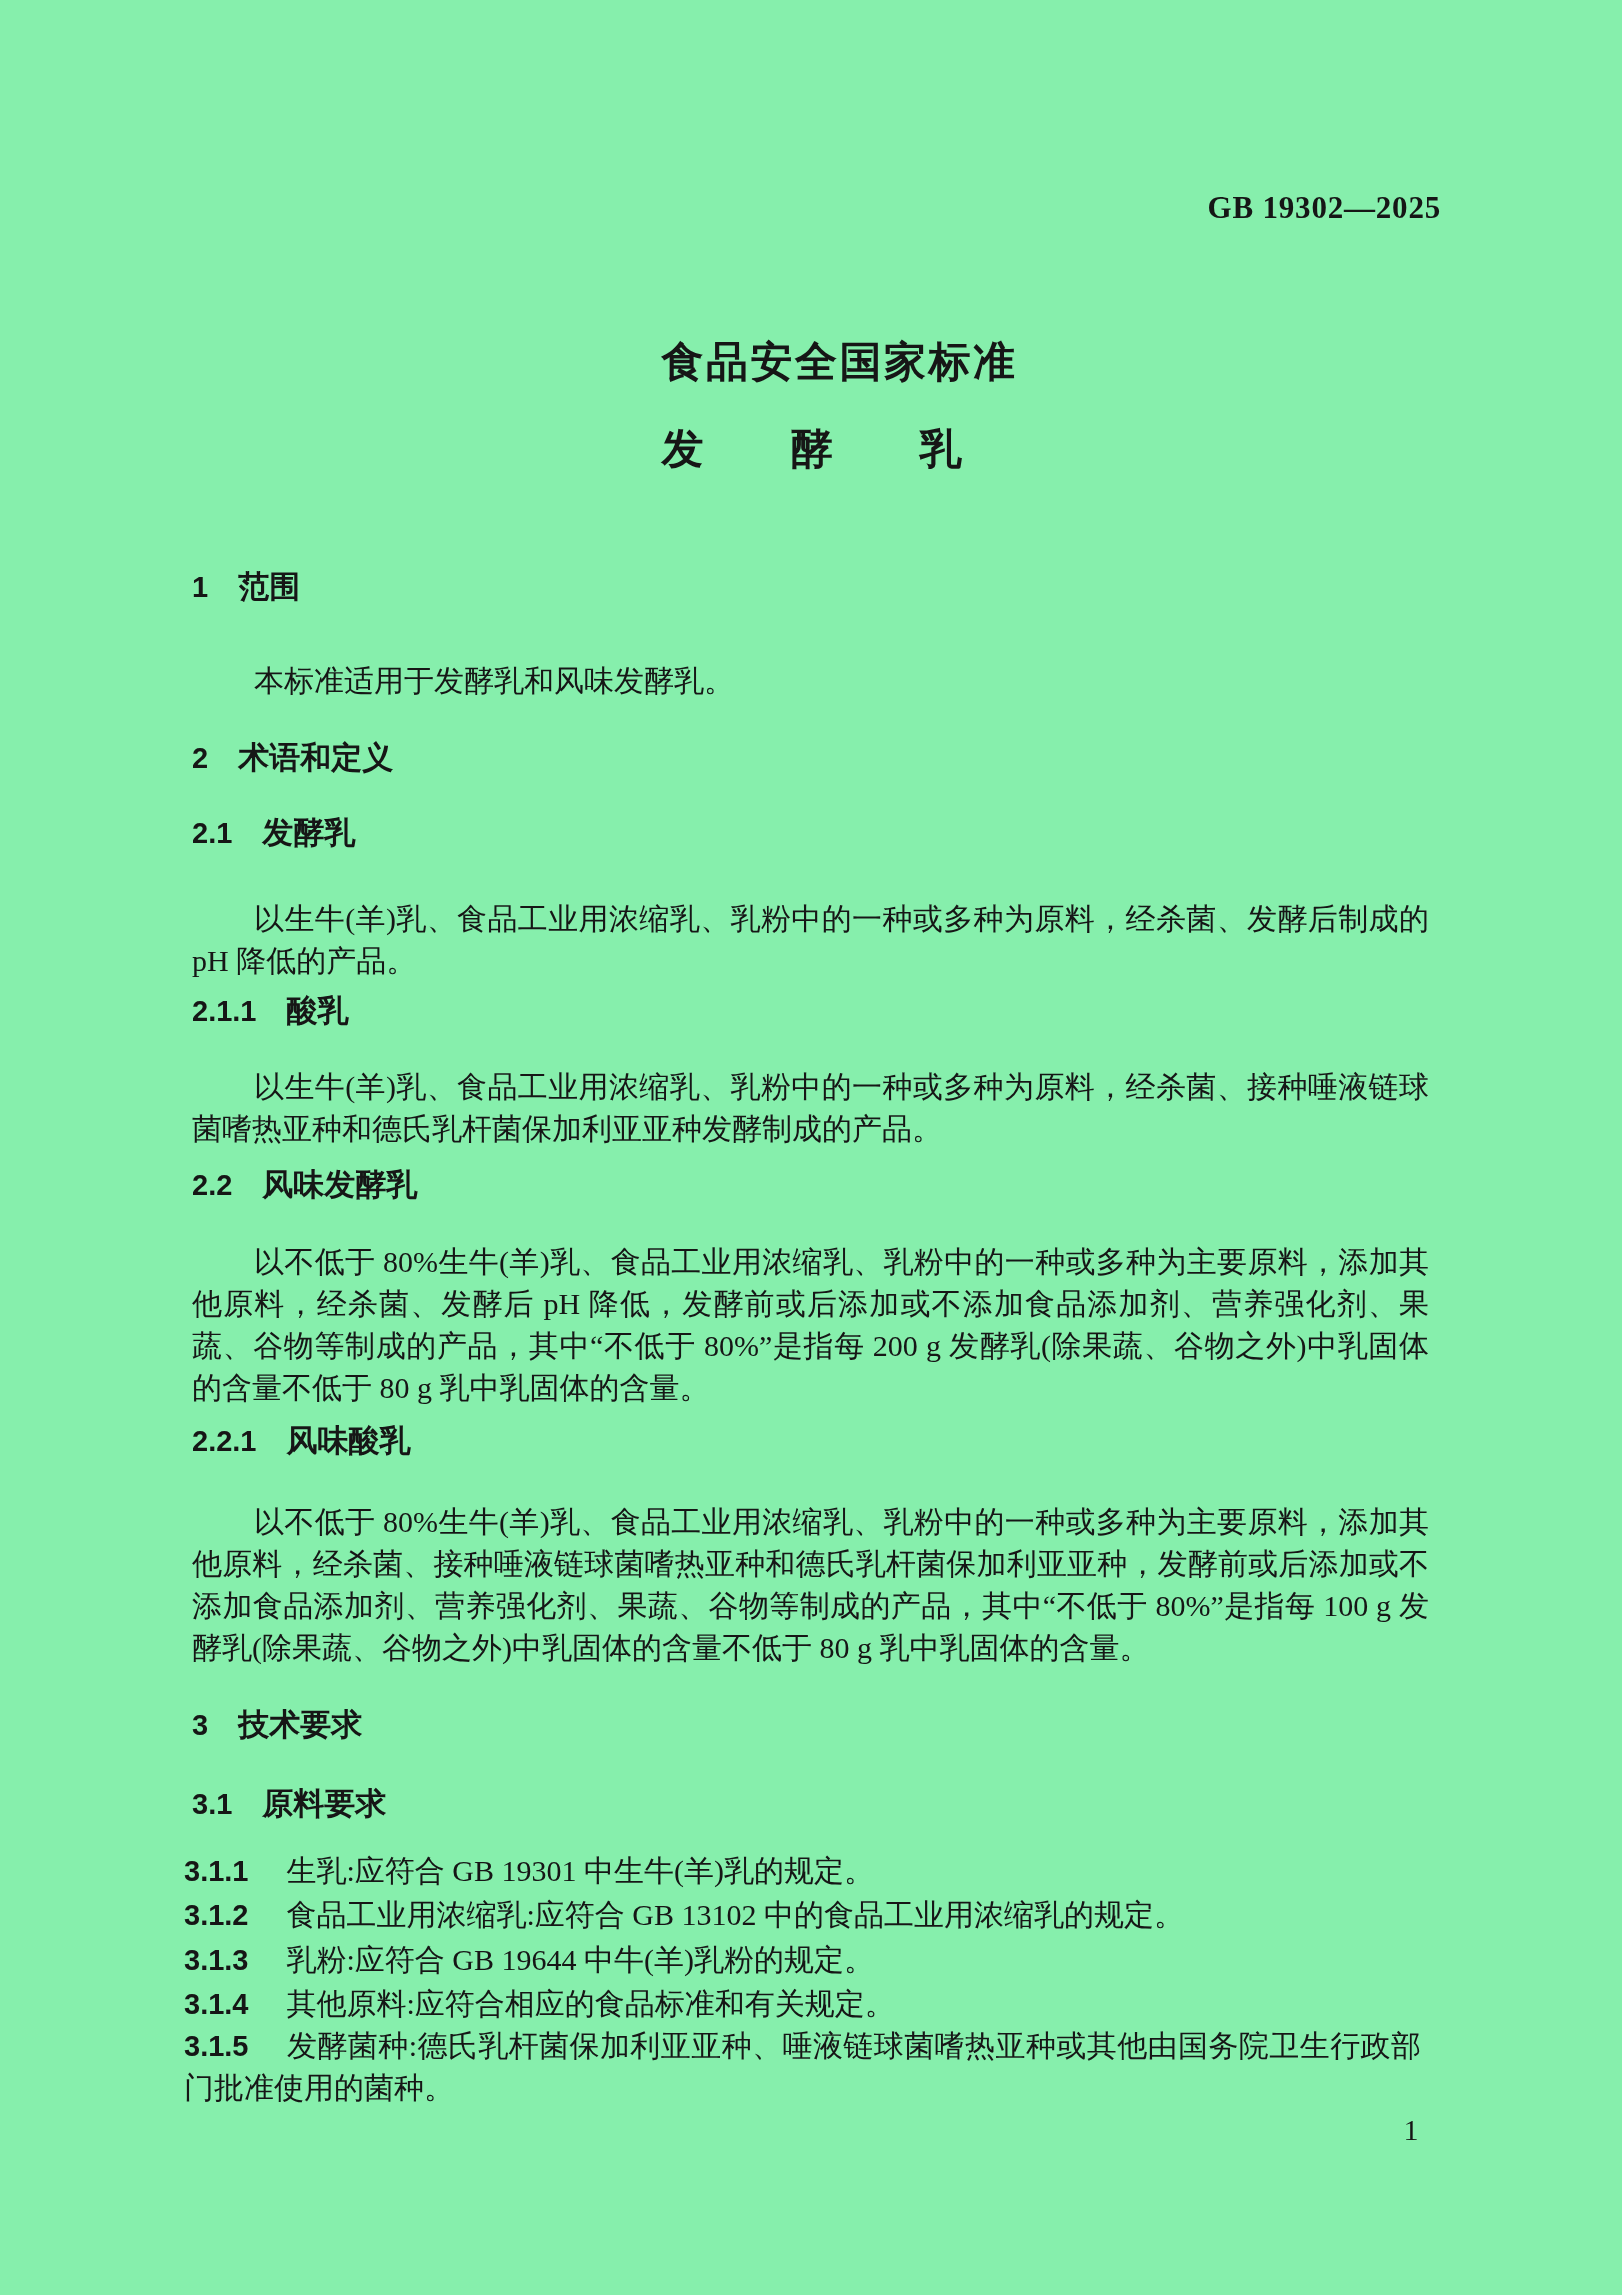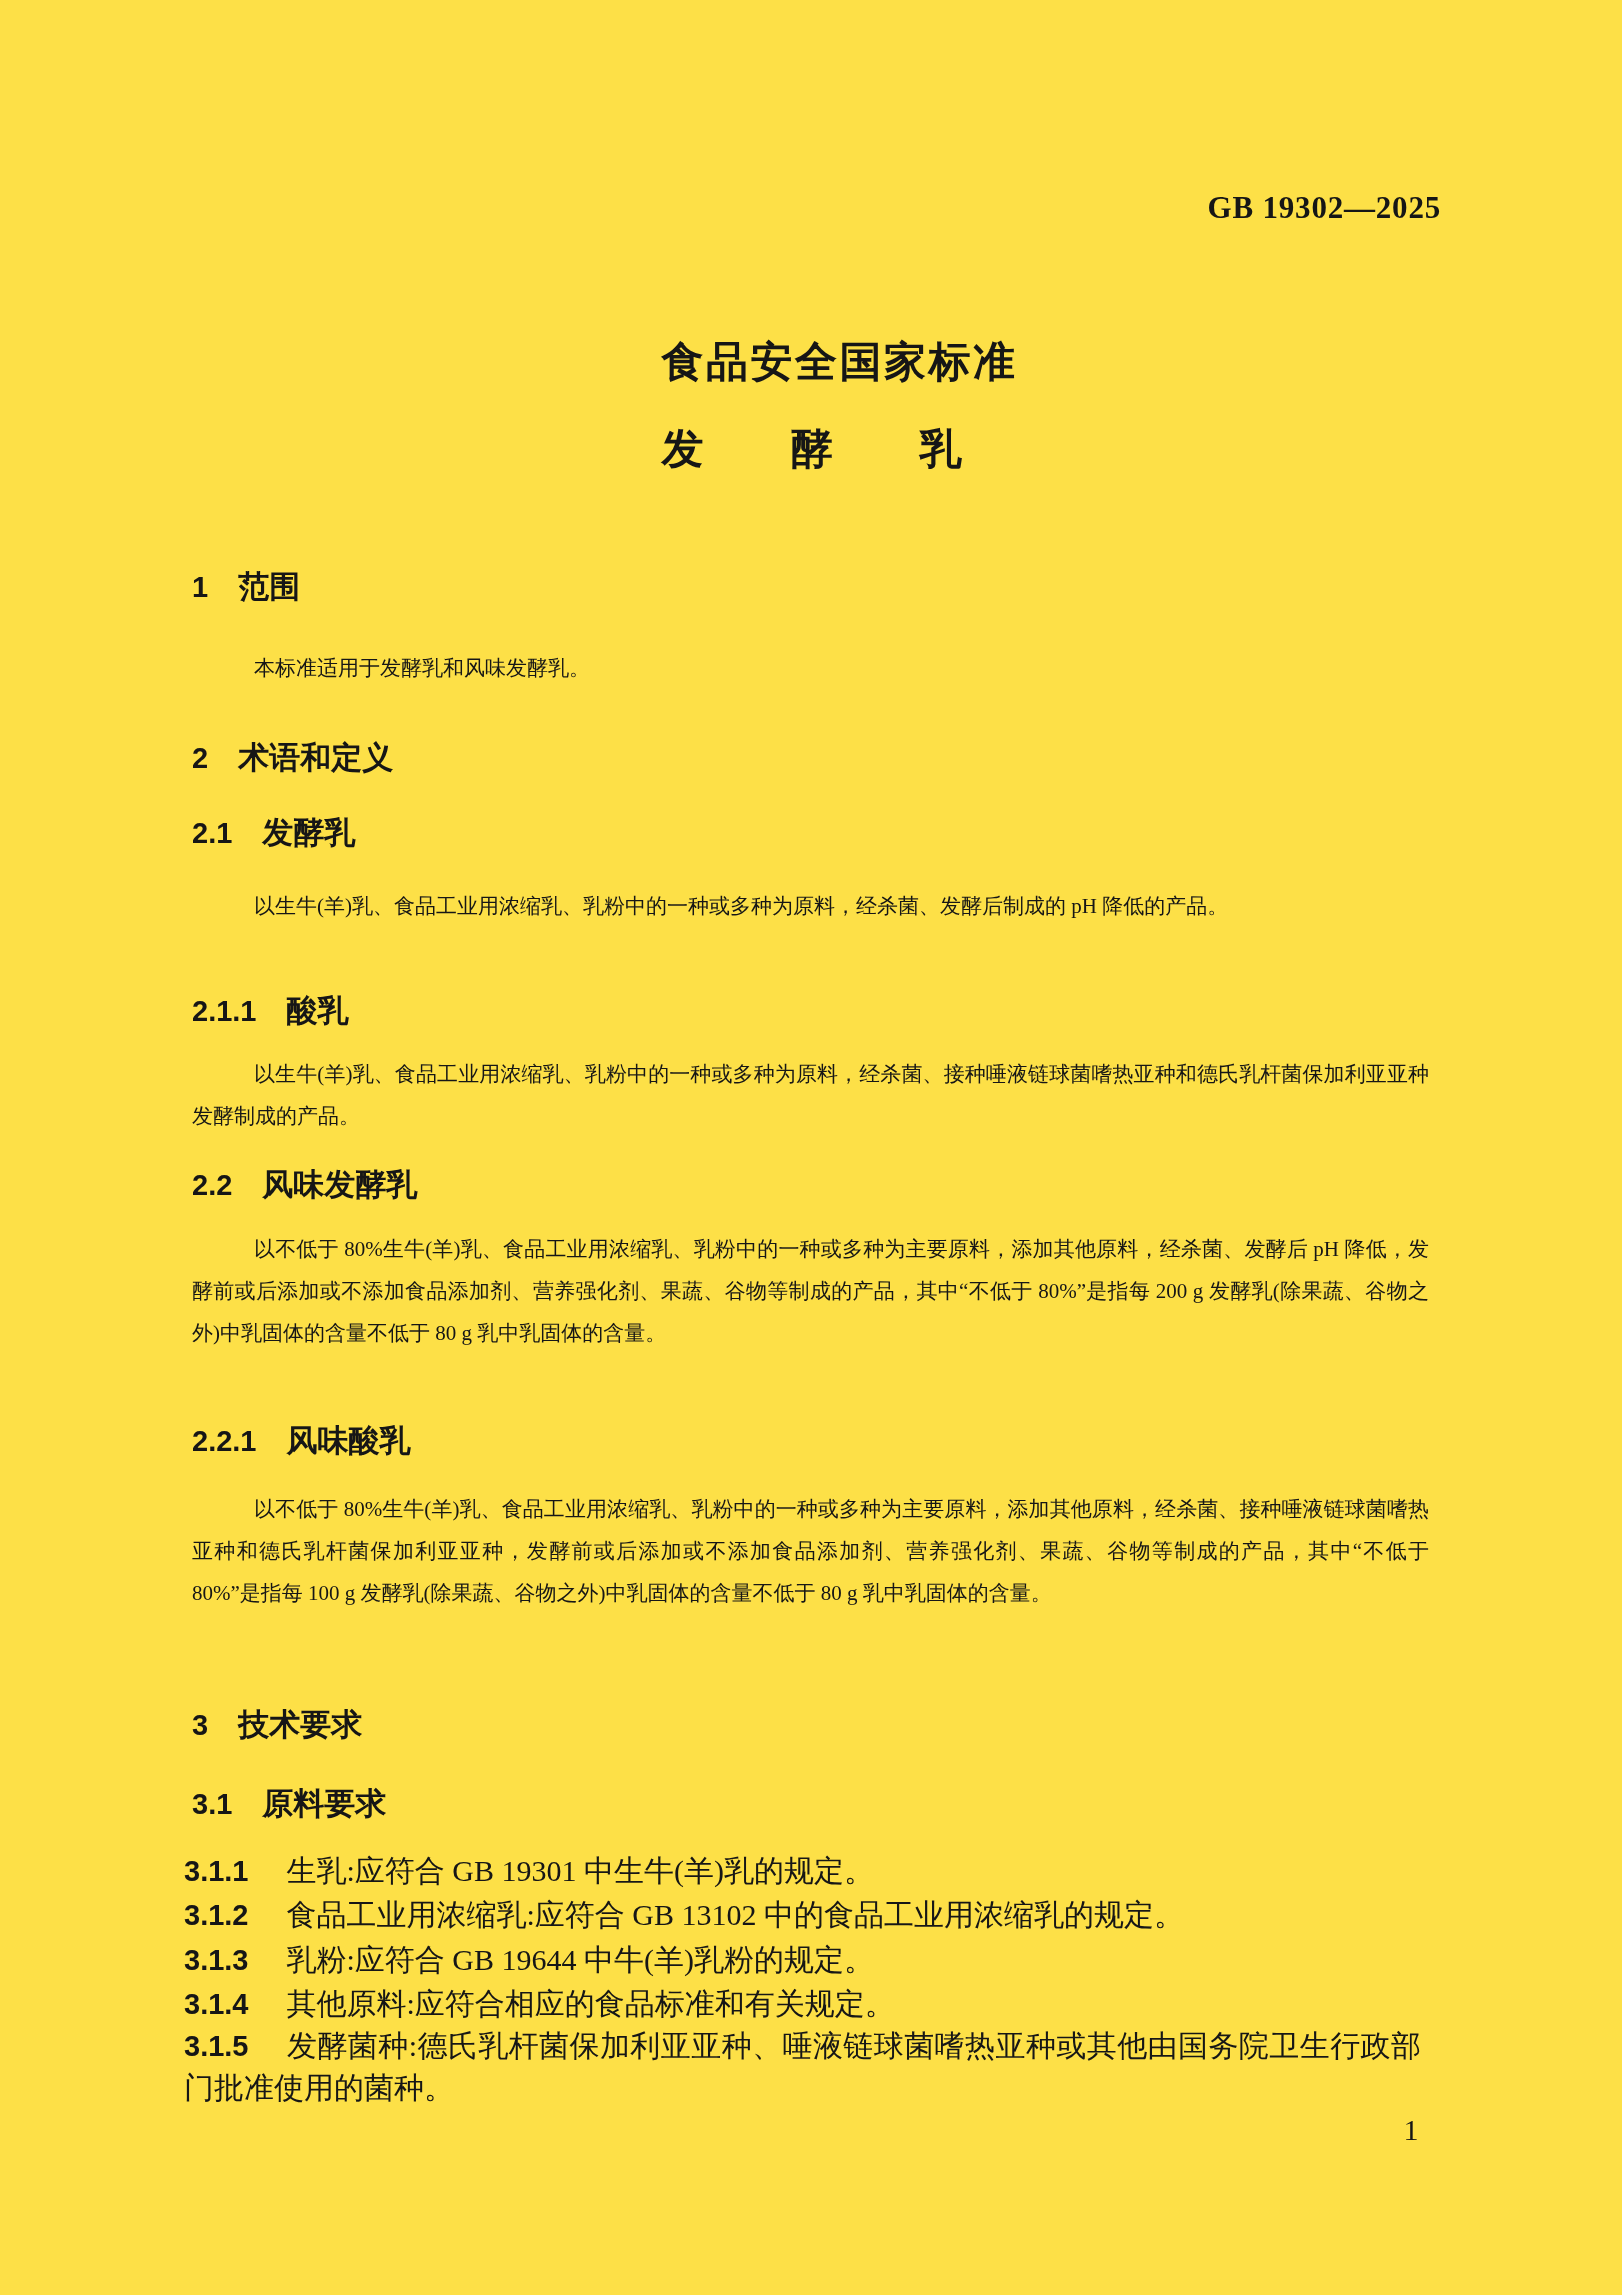--- a/index.html
+++ b/index.html
@@ -1,20 +1,20 @@
 <!DOCTYPE html>
 <html style="font-size:13.3px"><head>
 <meta charset="utf-8">
 <style>
   html,body{margin:0;padding:0;background:#ffffff;}
   .page{
     position:relative;
     width:1623px;
     height:2295px;
-    background:#fde047;
+    background:#86efac;
     color:#161616;
     font-family:"Liberation Serif","DejaVu Serif",serif;
     overflow:hidden;
   }
   .doc-code{
     position:absolute;
     top:190px;
     right:182px;
     font-size:31px;
     font-weight:bold;
@@ -57,24 +57,25 @@
   }
   .h1 .num,.h2 .num{
     display:inline-block;
     font-size:29px;
     margin-right:30px;
   }
   .para{
     position:absolute;
     left:192px;
     width:1237px;
-    font-size:21px;
+    font-size:30px;
     line-height:42px;
     text-align:justify;
     text-indent:62px;
+    margin-top:13px;
   }
   .item{
     position:absolute;
     left:184px;
     width:1237px;
     font-size:30px;
     line-height:42px;
     text-align:justify;
   }
   .item .num{

